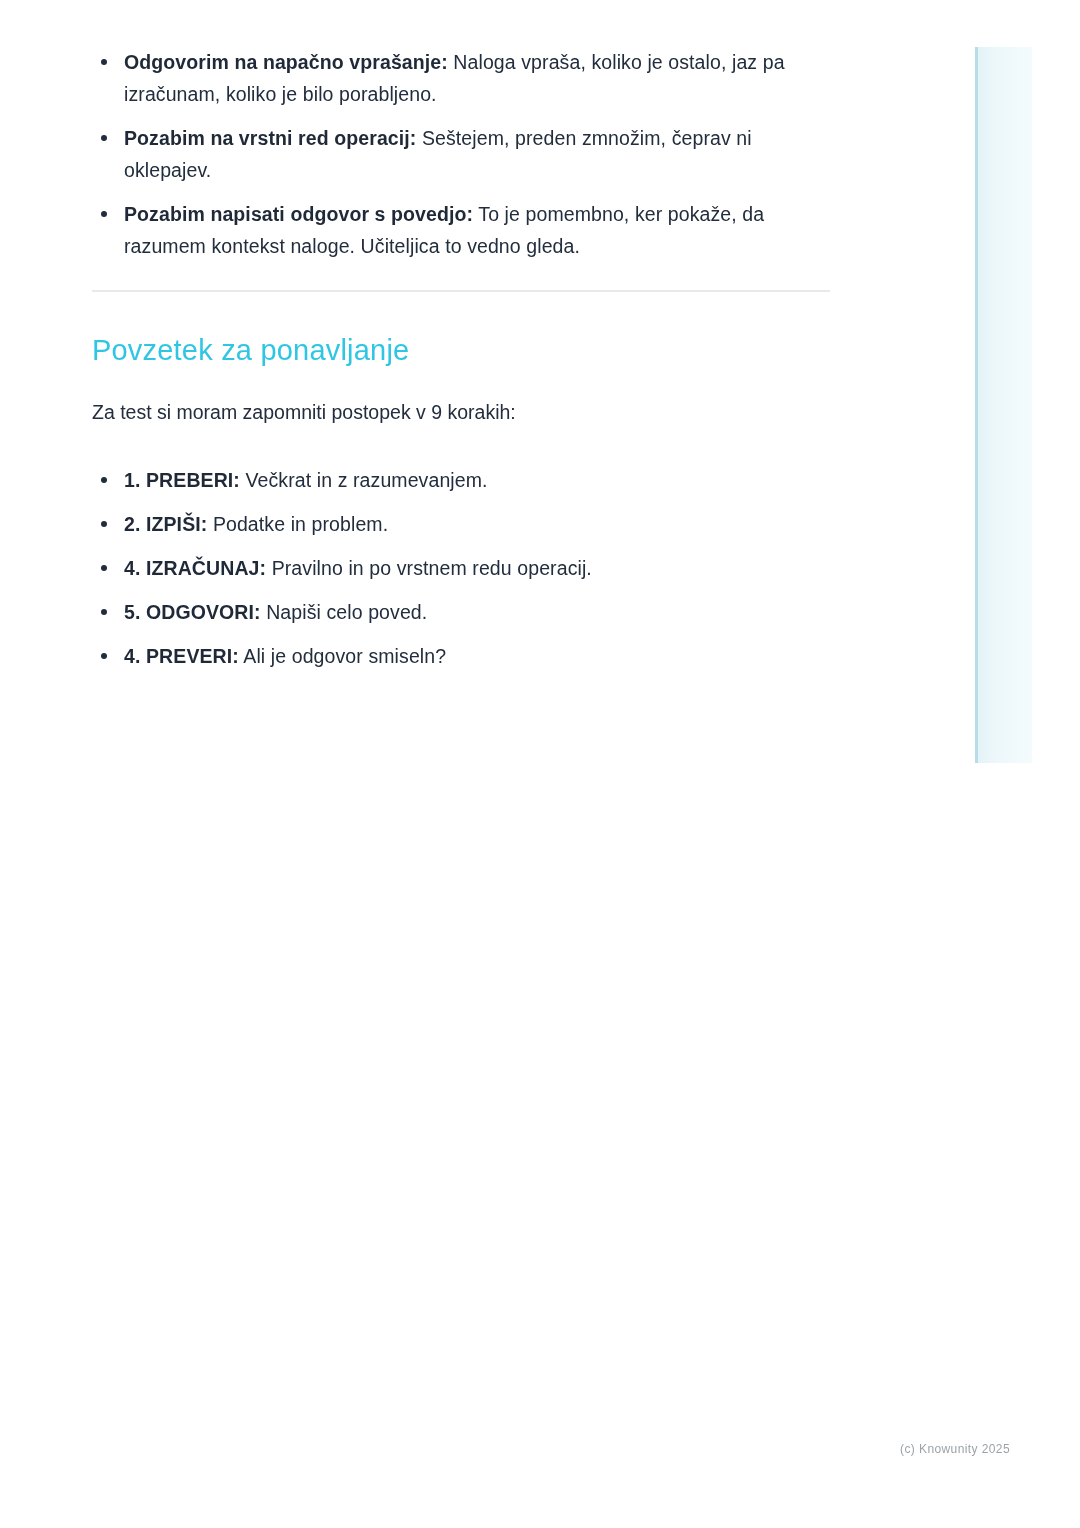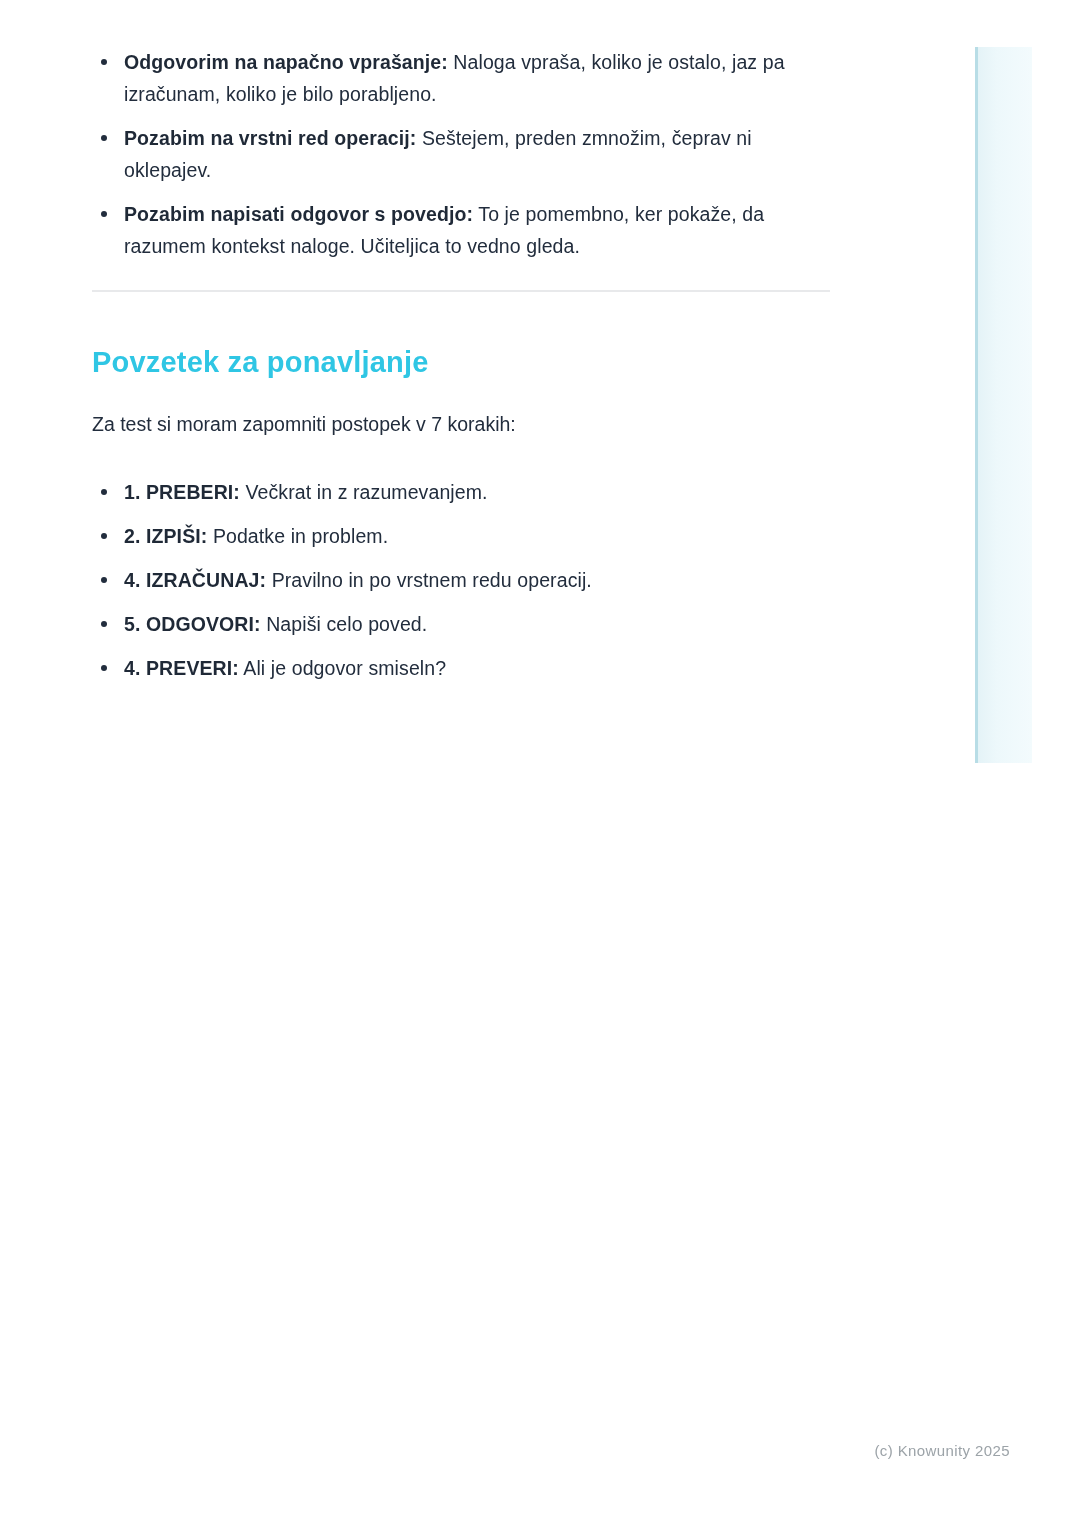--- a/index.html
+++ b/index.html
@@ -47,39 +47,39 @@
     font-weight: 700;
     color: #1f2937;
   }
   .divider {
     border: none;
     border-top: 2px solid #e8e9eb;
     margin: 28px 0 0 0;
     width: 738px;
   }
   .section-heading {
-    margin-top: 52px;
+    margin-top: 40px;
     font-size: 29px;
     line-height: 36px;
-    font-weight: 700;
+    font-weight: 400;
     letter-spacing: 0.2px;
   }
   .intro {
     margin-top: 28px;
     font-size: 19.5px;
     line-height: 32px;
   }
   .steps {
     margin-top: 36px;
   }
   .footer {
     position: absolute;
     top: 1442px;
     right: 70px;
-    font-size: 15px;
+    font-size: 12px;
     color: #9ca3a8;
     letter-spacing: 0.4px;
   }
   .side-strip {
     position: absolute;
     left: 975px;
     top: 47px;
     width: 57px;
     height: 716px;
     background: linear-gradient(90deg, #e4f3f7 0%, #edf8fb 35%, #f3fbfd 100%);
@@ -105,21 +105,21 @@
       <li>
         <span class="dot"></span>
         <strong>Pozabim napisati odgovor s povedjo:</strong><span> To je pomembno, ker pokaže, da razumem kontekst naloge. Učiteljica to vedno gleda.</span>
       </li>
     </ul>
 
     <hr class="divider">
 
     <h2 class="section-heading" style="color: rgb(47, 198, 228);">Povzetek za ponavljanje</h2>
 
-    <p class="intro">Za test si moram zapomniti postopek v 7 korakih:</p>
+    <p class="intro">Za test si moram zapomniti postopek v 9 korakih:</p>
 
     <ul class="bullets steps">
       <li>
         <span class="dot"></span>
         <strong>1. PREBERI:</strong><span> Večkrat in z razumevanjem.</span>
       </li>
       <li>
         <span class="dot"></span>
         <strong>2. IZPIŠI:</strong><span> Podatke in problem.</span>
       </li>

